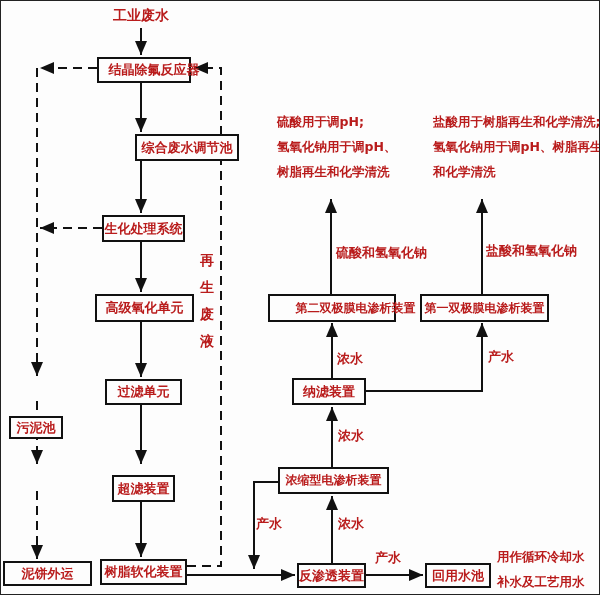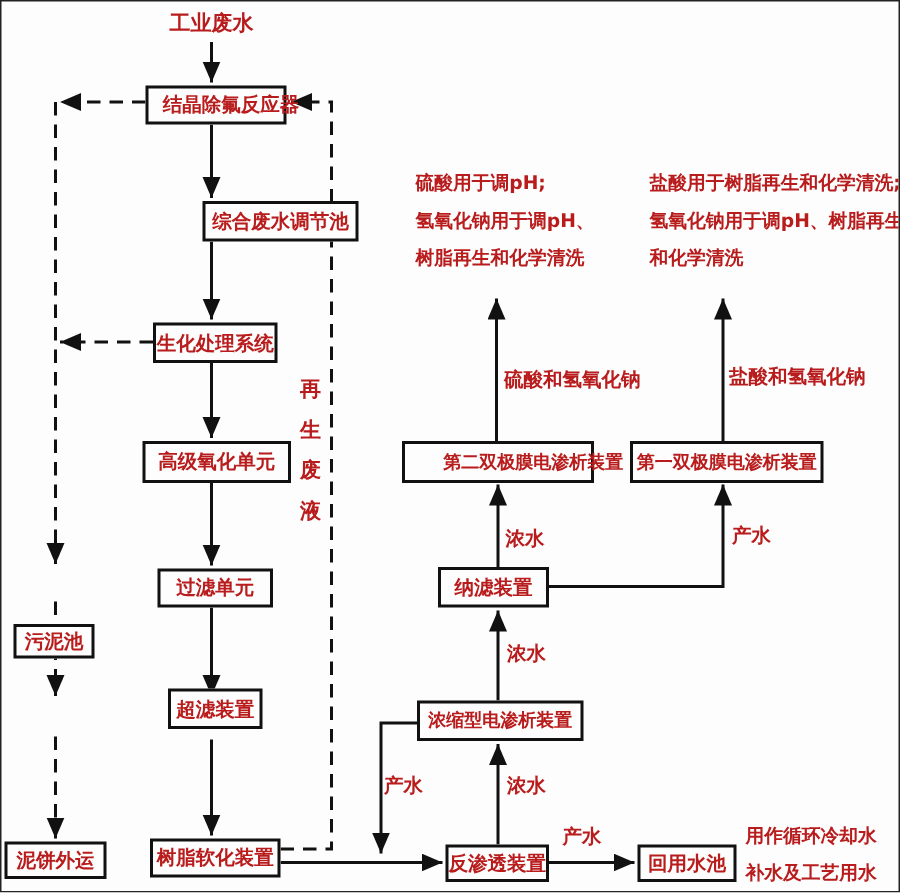--- a/index.html
+++ b/index.html
@@ -71,25 +71,25 @@
     <path class="dash" d="M186 565 H220 V67 H193" marker-end="url(#arr)"></path>
   </svg>
 
   <div class="toplabel" style="left:112px;top:6px;">工业废水</div>
 
   <div class="node" style="left:96px;top:56px;width:94px;height:26px;padding-left:20px;">结晶除氟反应器</div>
   <div class="node" style="left:90px;top:133px;width:104px;height:27px;margin-left:44px;">综合废水调节池</div>
   <div class="node" style="left:101px;top:214px;width:83px;height:27px;">生化处理系统</div>
   <div class="node" style="left:94px;top:293px;width:99px;height:28px;">高级氧化单元</div>
   <div class="node" style="left:104px;top:378px;width:77px;height:26px;">过滤单元</div>
-  <div class="node" style="left:111px;top:458px;width:63px;height:27px;">超滤装置</div>
+  <div class="node" style="left:111px;top:474px;width:63px;height:27px;">超滤装置</div>
   <div class="node" style="left:99px;top:558px;width:87px;height:26px;">树脂软化装置</div>
 
   <div class="node" style="left:8px;top:377px;width:54px;height:23px;margin-top:38px;">污泥池</div>
-  <div class="node" style="left:2px;top:560px;width:68px;height:25px;">泥饼外运</div>
+  <div class="node" style="left:2px;top:560px;width:89px;height:25px;">泥饼外运</div>
 
   <div class="node small" style="left:267px;top:293px;width:128px;height:28px;padding-left:47px;">第二双极膜电渗析装置</div>
   <div class="node small" style="left:419px;top:293px;width:129px;height:28px;">第一双极膜电渗析装置</div>
   <div class="node" style="left:291px;top:377px;width:74px;height:27px;">纳滤装置</div>
   <div class="node small" style="left:277px;top:466px;width:111px;height:27px;">浓缩型电渗析装置</div>
   <div class="node" style="left:296px;top:562px;width:69px;height:25px;">反渗透装置</div>
   <div class="node" style="left:424px;top:562px;width:66px;height:25px;">回用水池</div>
 
   <div class="lbl" style="left:336px;top:349px;">浓水</div>
   <div class="lbl" style="left:487px;top:347px;">产水</div>

